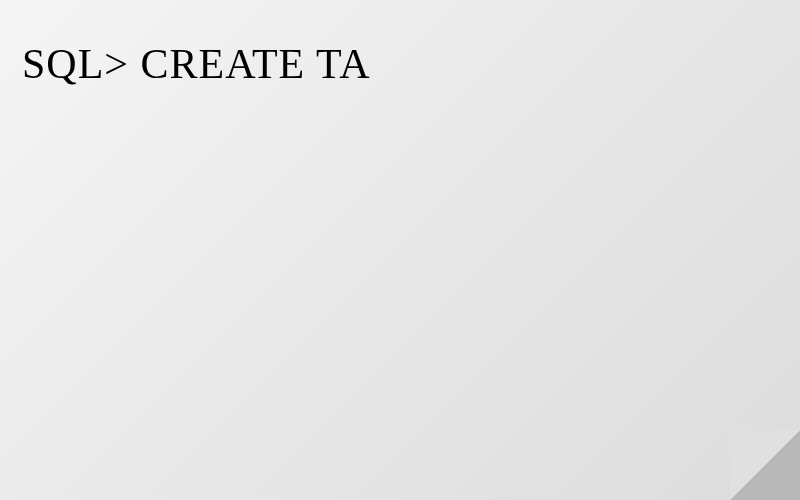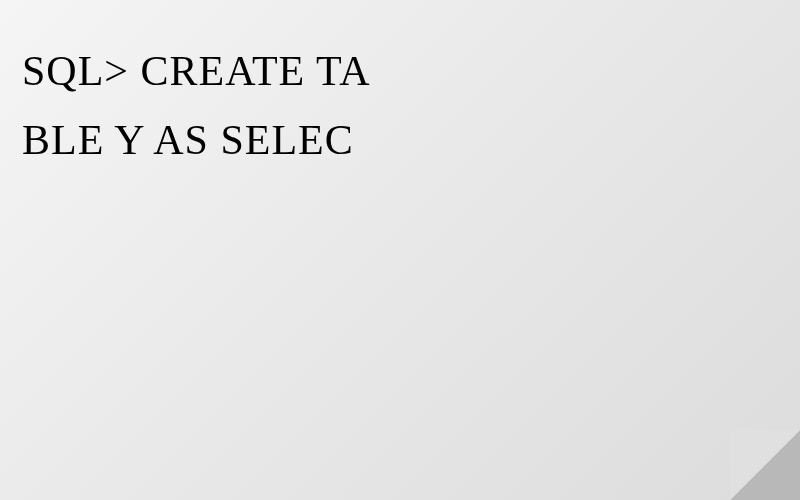--- a/index.html
+++ b/index.html
@@ -15,21 +15,20 @@
       position: relative;
       overflow: hidden;
     }
     .text-area {
       padding: 30px 22px;
       line-height: 1.65;
       font-size: 42px;
       color: #000;
       letter-spacing: 1px;
       font-weight: normal;
-      margin-top: 7px;
     }
     .text-content {
       word-break: break-all;
       white-space: pre-wrap;
     }
     .corner-fold {
       position: absolute;
       bottom: 0;
       right: 0;
       width: 70px;
@@ -58,16 +57,15 @@
       border-width: 70px 70px 0 0;
       border-color: #e0e0e0 transparent transparent transparent;
       box-shadow: -2px -2px 5px rgba(0,0,0,0.15);
     }
   </style>
 </head>
 <body>
 
 <div class="text-area">
   <div class="text-content">SQL&gt; CREATE TA</div>
-  <div class="text-content">BLE Y AS SELEC</div>
 </div>
 
 <div class="corner-fold"></div>
 
 </body></html>

